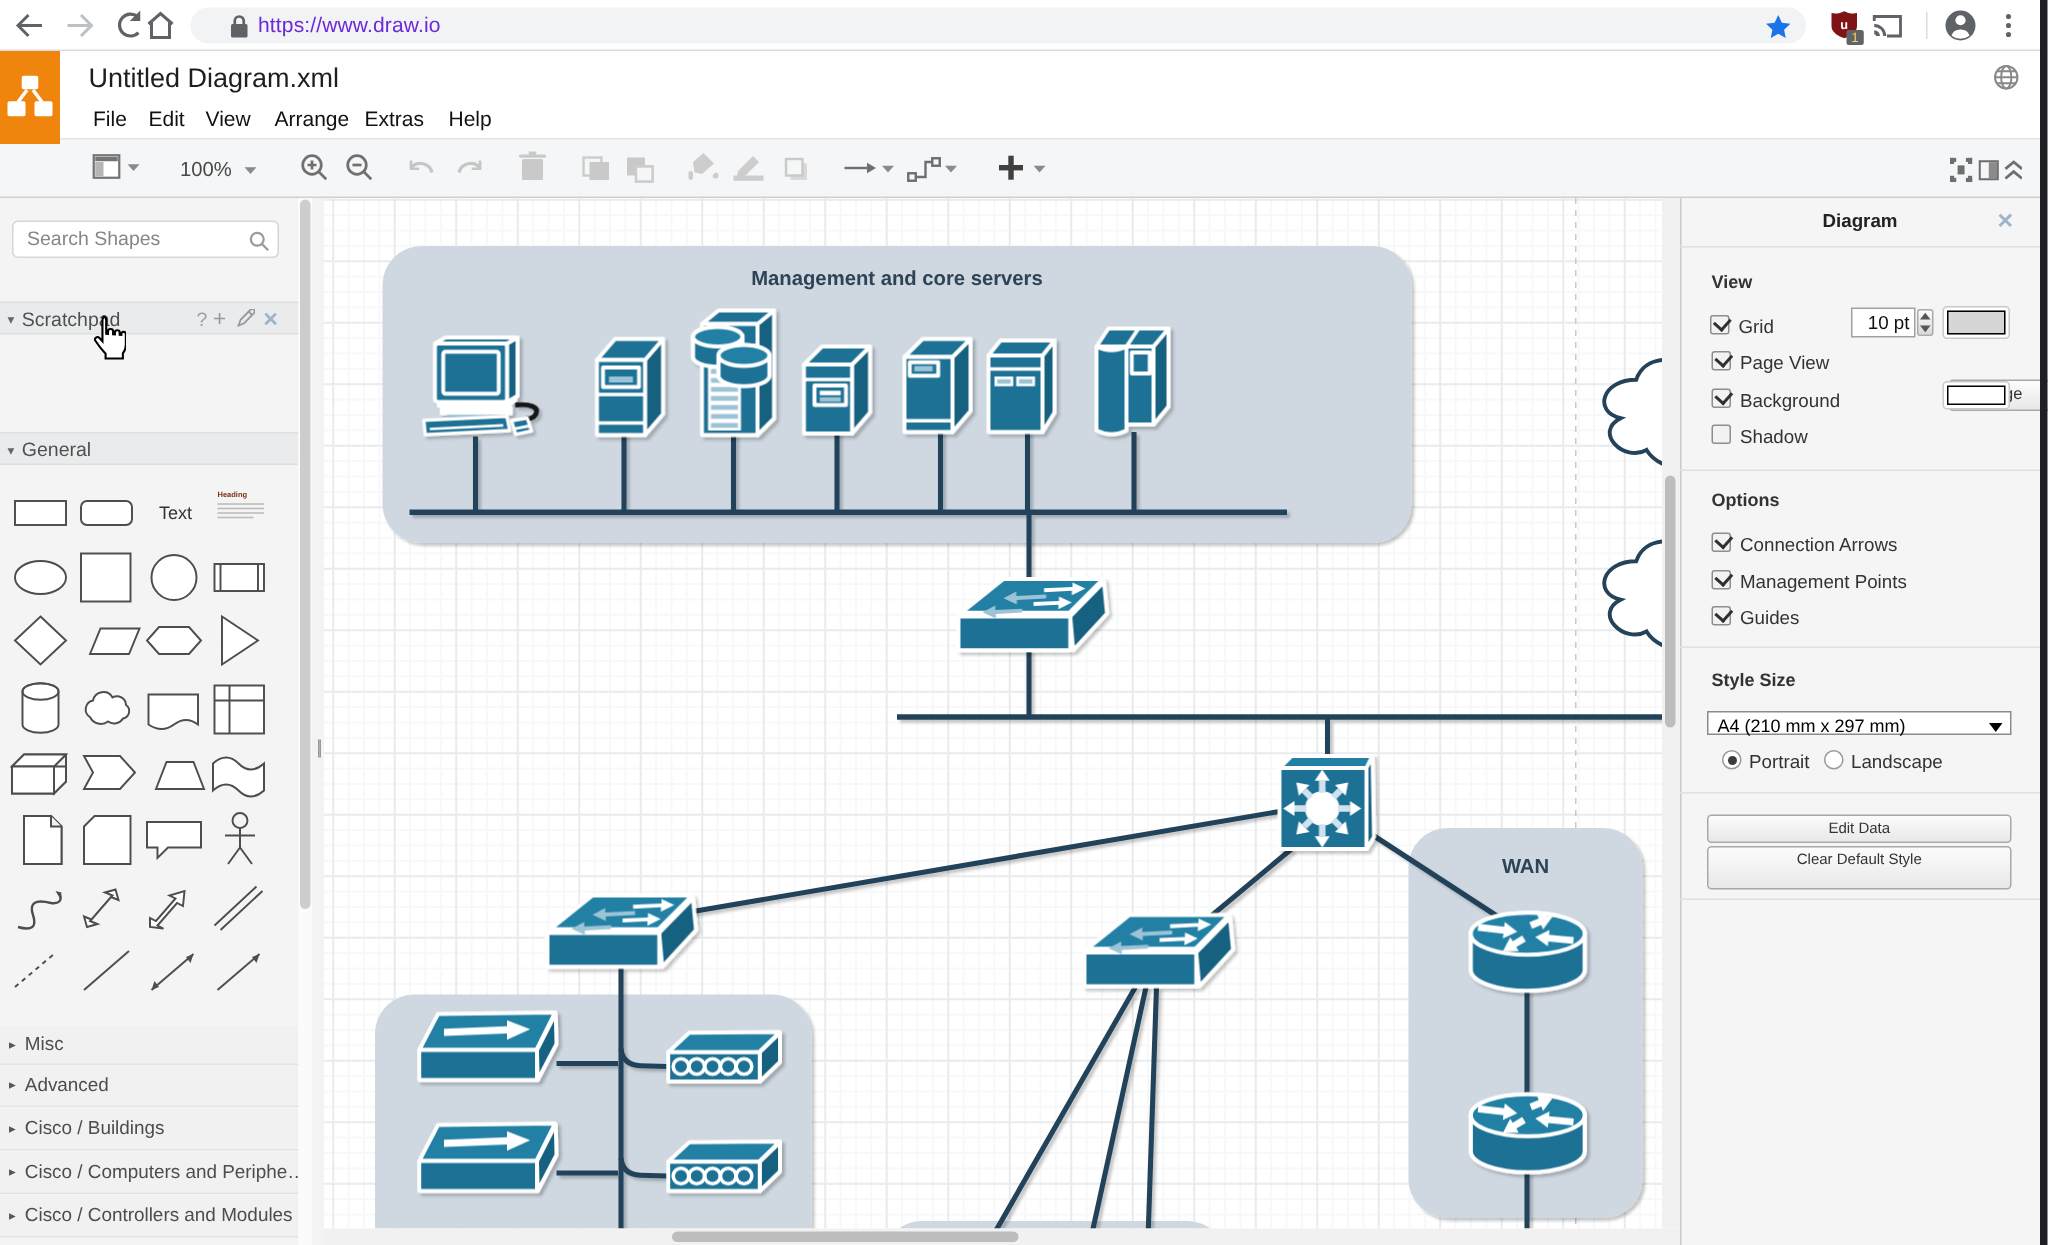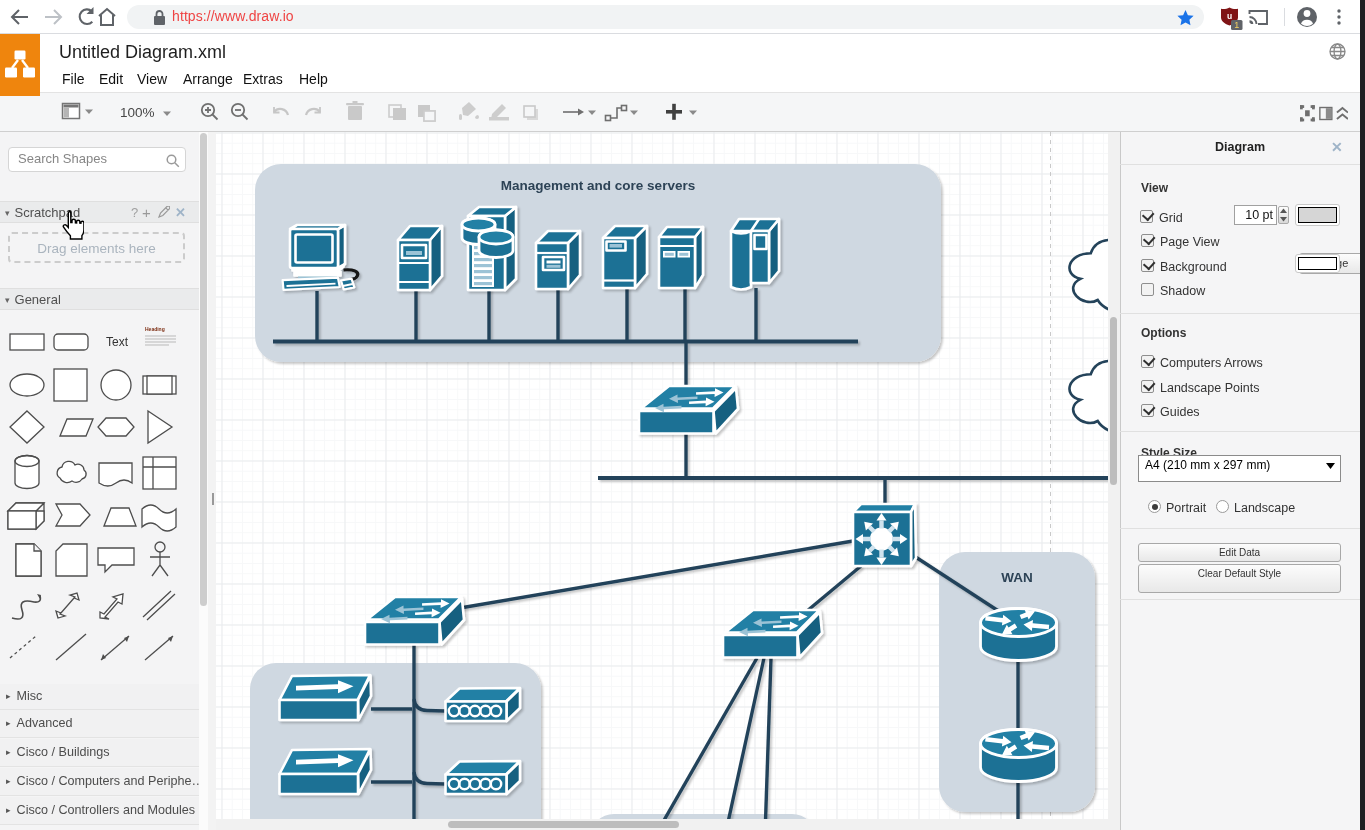--- a/index.html
+++ b/index.html
@@ -1,21 +1,21 @@
 <!DOCTYPE html>
 <html><head>
 <meta charset="utf-8">
 <style>
 * { margin:0; padding:0; box-sizing:border-box; }
 html,body { width:1365px; height:830px; overflow:hidden; font-family:"Liberation Sans", sans-serif; background:#fff; }
 .abs { position:absolute; }
 
 #chrome { position:absolute; left:0; top:0; width:1365px; height:34px; background:#fff; border-bottom:1px solid #dadce0; z-index:30; }
 #urlpill { position:absolute; left:127px; top:5px; width:1077px; height:24px; border-radius:12px; background:#f1f3f4; }
-#urltext { position:absolute; left:172px; top:8px; font-size:14px; color:#ef4444; letter-spacing:0.1px; }
+#urltext { position:absolute; left:172px; top:8px; font-size:14px; color:#6d28d9; letter-spacing:0.1px; }
 
 #header { position:absolute; left:0; top:34px; width:1360px; height:58px; background:#fff; z-index:20; }
 #logo { position:absolute; left:0; top:34px; width:40px; height:62px; background:#ef850d; z-index:25; }
 #title { position:absolute; left:59px; top:42px; font-size:18px; color:#1e1e1e; z-index:21; }
 .menuitem { position:absolute; top:71px; font-size:14px; color:#111; z-index:21; }
 #globe { position:absolute; left:1329px; top:43px; z-index:21; }
 
 #toolbar { position:absolute; left:0; top:92px; width:1360px; height:40px; background:#f5f6f7; border-top:1px solid #e3e3e3; border-bottom:1px solid #cfcfcf; z-index:10; }
 .tsep { position:absolute; top:95px; width:1px; height:34px; background:#e2e2e2; }
 
@@ -259,21 +259,20 @@
     <circle cx="5.5" cy="5.5" r="4.3" fill="none" stroke="#9a9a9a" stroke-width="1.5"></circle>
     <path d="M8.8 8.8 l4 4" stroke="#9a9a9a" stroke-width="1.5"></path>
   </svg>
   <div class="secstrip" style="top:69px"><span class="tri">▾</span>Scratchpad</div>
   <div class="abs" style="left:131px;top:73px;font-size:13px;color:#a0a0a0">?</div>
   <div class="abs" style="left:142px;top:72px;font-size:15px;color:#999">+</div>
   <svg class="abs" style="left:158px;top:74px" width="12" height="12" viewBox="0 0 12 12">
       <path d="M1 11 l1.5-4 L9 0.5 a1.6 1.6 0 0 1 2.3 2.3 L4.8 9.5 z M7.8 1.8 l2.3 2.3" fill="none" stroke="#999" stroke-width="1.2"></path>
     </svg>
   <div class="abs" style="left:175px;top:73px;font-size:13px;color:#9fb4c8;font-weight:bold">✕</div>
-  <div id="dragbox">Drag elements here</div>
   <div class="secstrip" style="top:156px"><span class="tri">▾</span>General</div>
   <div class="listrow" style="top:552px;height:26px;line-height:25px"><span class="tri">▸</span>Misc</div>
   <div class="listrow" style="top:578px"><span class="tri">▸</span>Advanced</div>
   <div class="listrow" style="top:607px"><span class="tri">▸</span>Cisco / Buildings</div>
   <div class="listrow" style="top:636px"><span class="tri">▸</span>Cisco / Computers and Periphe…</div>
   <div class="listrow" style="top:665px"><span class="tri">▸</span>Cisco / Controllers and Modules</div>
 
   <svg class="abs" style="left:0;top:181px" width="199" height="360" viewBox="0 0 199 360">
     <g fill="#ffffff" stroke="#4d4d4d" stroke-width="1.3">
 
@@ -589,28 +588,28 @@
 <div class="plabel" style="left:1160px;top:260px">Background</div>
 <div class="pbtn" style="left:1299px;top:253px;width:68px;height:21px;line-height:19px;font-size:11px">Image</div>
 <div class="abs" style="left:1295px;top:254px;width:45px;height:19px;border:1px solid #c9c9c9;border-radius:3px;background:#fff;padding:2px">
     <div style="width:100%;height:100%;border:1px solid #000;background:#fff"></div>
   </div>
 <input type="checkbox" class="chk" style="left: 1141px; top: 283px;">
 <div class="plabel" style="left:1160px;top:284px">Shadow</div>
 <div class="pdiv" style="top:313px"></div>
 <div class="abs ptitle" style="left:1141px;top:326px">Options</div>
 <input type="checkbox" checked="" class="chk" style="left: 1141px; top: 355px;">
-<div class="plabel" style="left:1160px;top:356px">Computers Arrows</div>
+<div class="plabel" style="left:1160px;top:356px">Connection Arrows</div>
 <input type="checkbox" checked="" class="chk" style="left: 1141px; top: 380px;">
-<div class="plabel" style="left:1160px;top:381px">Landscape Points</div>
+<div class="plabel" style="left:1160px;top:381px">Management Points</div>
 <input type="checkbox" checked="" class="chk" style="left: 1141px; top: 404px;">
 <div class="plabel" style="left:1160px;top:405px">Guides</div>
 <div class="pdiv" style="top:431px"></div>
 <div class="abs ptitle" style="left:1141px;top:446px">Style Size</div>
-<div class="abs" style="left:1138px;top:455px;width:203px;height:27px;background:#fff;border:1px solid #8b8b8b;font-size:12px;color:#000;line-height:18px;padding-left:6px">A4 (210 mm x 297 mm)
+<div class="abs" style="left:1138px;top:474px;width:203px;height:16px;background:#fff;border:1px solid #8b8b8b;font-size:12px;color:#000;line-height:18px;padding-left:6px">A4 (210 mm x 297 mm)
   <svg class="abs" style="right:5px;top:7px" width="9" height="6" viewBox="0 0 9 6">
       <path d="M0 0 h9 l-4.5 6 z" fill="#000"></path>
     </svg>
 </div>
 <input type="radio" checked="" class="rad" style="left: 1148px; top: 500px; width: 13px; height: 13px;">
 <div class="plabel" style="left:1166px;top:501px">Portrait</div>
 <input type="radio" class="rad" style="left: 1216px; top: 500px; width: 13px; height: 13px;">
 <div class="plabel" style="left:1234px;top:501px">Landscape</div>
 <div class="pdiv" style="top:528px"></div>
 <div class="pbtn" style="left:1138px;top:543px;width:203px;height:19px;line-height:18px">Edit Data</div>

